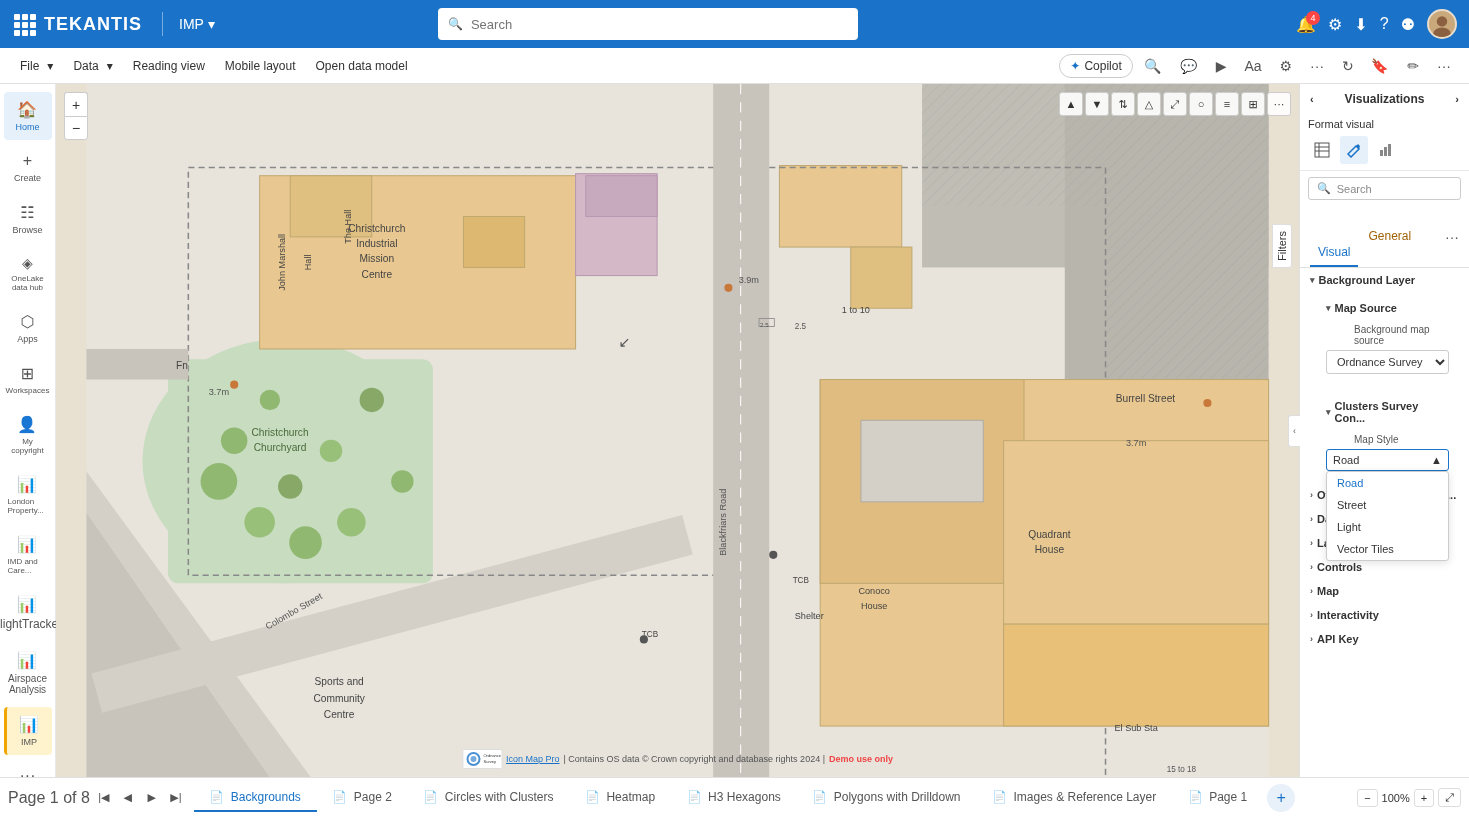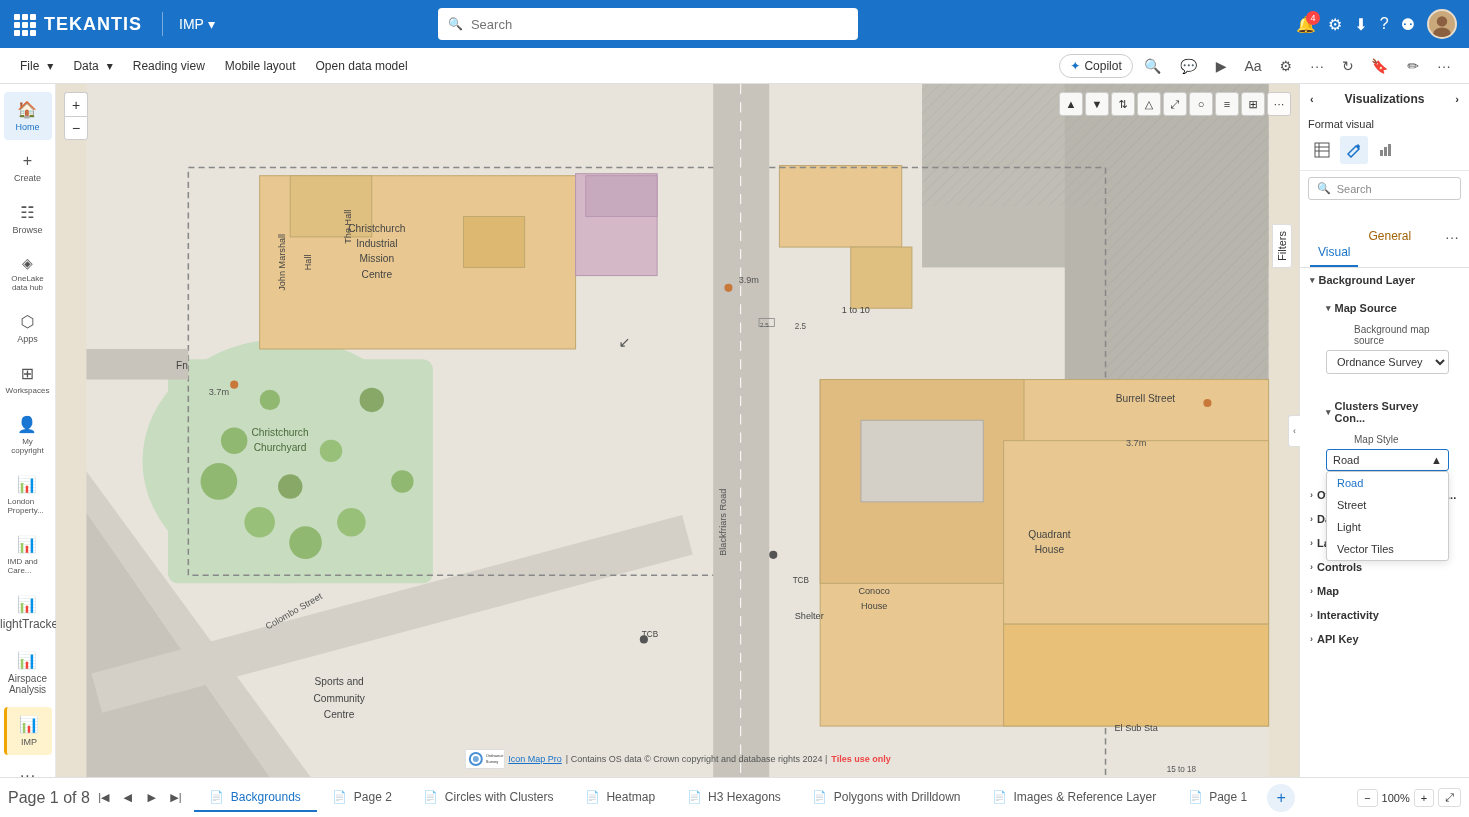--- a/index.html
+++ b/index.html
@@ -750,21 +750,21 @@
           <rect width="38" height="18" fill="white"></rect>
           <circle cx="10" cy="9" r="7" fill="#1a73c8" opacity="0.8"></circle>
           <circle cx="10" cy="9" r="5" fill="white"></circle>
           <circle cx="10" cy="9" r="3" fill="#1a73c8" opacity="0.6"></circle>
           <text x="20" y="7" font-size="4" fill="#333">Ordnance</text>
           <text x="20" y="13" font-size="4" fill="#333">Survey</text>
         </svg>
       </div>
       <span class="icon-map-pro">Icon Map Pro</span>
       <span>| Contains OS data © Crown copyright and database rights 2024 |</span>
-      <span class="demo-use">Tiles use only</span>
+      <span class="demo-use">Demo use only</span>
     </div>
   </div>
 
   <div class="right-panel">
 
     <div class="panel-collapse-btn">‹</div>
 
     <div class="panel-header">
       <span style="font-size:11px; cursor:pointer">‹</span>
       <span style="font-size:12px; font-weight:600">Visualizations</span>

